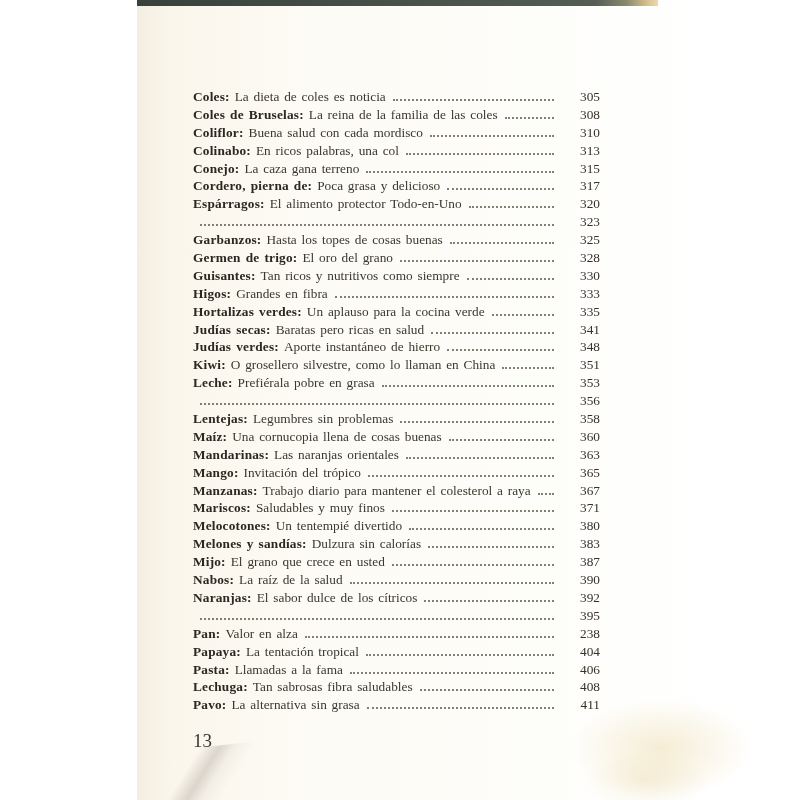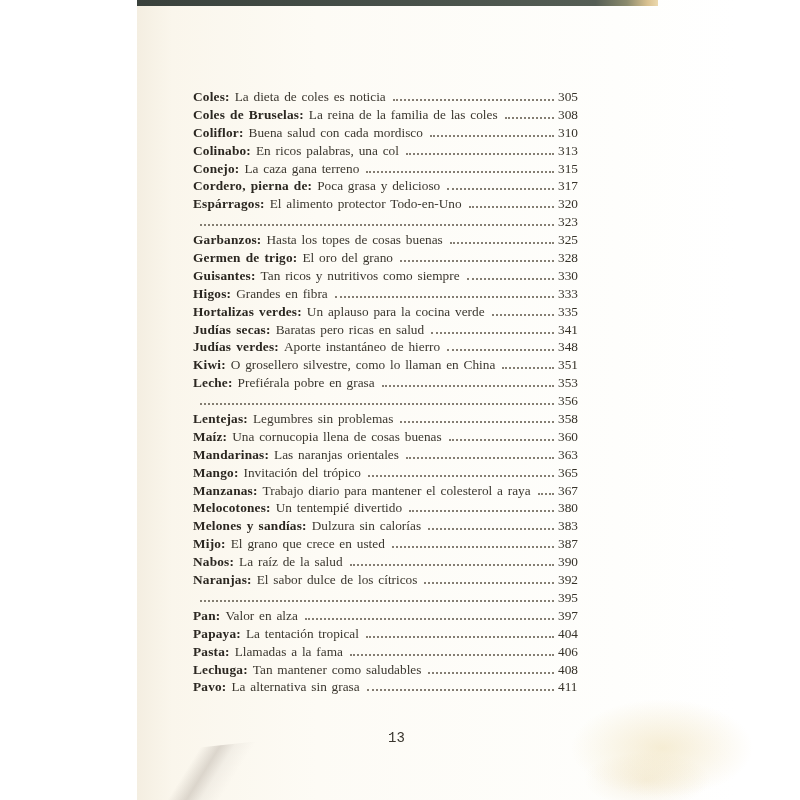--- a/index.html
+++ b/index.html
@@ -34,24 +34,24 @@
   }
   .label{white-space:nowrap;word-spacing:1.5px;}
   .term{font-weight:bold;color:#2b2721;letter-spacing:0.2px;}
   .desc{margin-left:5px;color:#3b372f;}
   .leader{
     flex:1;min-width:8px;
     border-bottom:2px dotted #6f685c;
     margin:0 4px 3px 7px;
     opacity:0.85;
   }
-  .pnum{width:42px;text-align:left;color:#363229;}
+  .pnum{width:42px;text-align:right;color:#363229;}
   .footer-pagenum{
     position:absolute;left:56px;top:730px;width:407px;
-    text-align:center;font-size:14px;color:#3a362e;font-family:Liberation Mono, monospace;
+    text-align:left;font-size:19px;color:#3a362e;
   }
 </style>
 </head>
 <body>
 
 <div class="paper">
   <div class="top-strip"></div>
   <div class="corner-shadow"></div>
   <div class="toc">
   <div class="row">
@@ -183,20 +183,25 @@
     <span class="leader"></span>
     <span class="pnum">365</span>
   </div>
 
   <div class="row">
     <span class="label"><span class="term">Manzanas:</span><span class="desc">Trabajo diario para mantener el colesterol a raya</span></span>
     <span class="leader"></span>
     <span class="pnum">367</span>
   </div>
 
+  <div class="row">
+    <span class="label"><span class="term">Mariscos:</span><span class="desc">Saludables y muy finos</span></span>
+    <span class="leader"></span>
+    <span class="pnum">371</span>
+  </div>
 
   <div class="row">
     <span class="label"><span class="term">Melocotones:</span><span class="desc">Un tentempié divertido</span></span>
     <span class="leader"></span>
     <span class="pnum">380</span>
   </div>
 
   <div class="row">
     <span class="label"><span class="term">Melones y sandías:</span><span class="desc">Dulzura sin calorías</span></span>
     <span class="leader"></span>
@@ -222,37 +227,37 @@
   </div>
 
   <div class="row">
     <span class="leader"></span>
     <span class="pnum">395</span>
   </div>
 
   <div class="row">
     <span class="label"><span class="term">Pan:</span><span class="desc">Valor en alza</span></span>
     <span class="leader"></span>
-    <span class="pnum">397</span>
+    <span class="pnum">238</span>
   </div>
 
   <div class="row">
     <span class="label"><span class="term">Papaya:</span><span class="desc">La tentación tropical</span></span>
     <span class="leader"></span>
     <span class="pnum">404</span>
   </div>
 
   <div class="row">
     <span class="label"><span class="term">Pasta:</span><span class="desc">Llamadas a la fama</span></span>
     <span class="leader"></span>
     <span class="pnum">406</span>
   </div>
 
   <div class="row">
-    <span class="label"><span class="term">Lechuga:</span><span class="desc">Tan mantener como saludables</span></span>
+    <span class="label"><span class="term">Lechuga:</span><span class="desc">Tan sabrosas fibra saludables</span></span>
     <span class="leader"></span>
     <span class="pnum">408</span>
   </div>
 
   <div class="row">
     <span class="label"><span class="term">Pavo:</span><span class="desc">La alternativa sin grasa</span></span>
     <span class="leader"></span>
     <span class="pnum">411</span>
   </div>
 </div>

